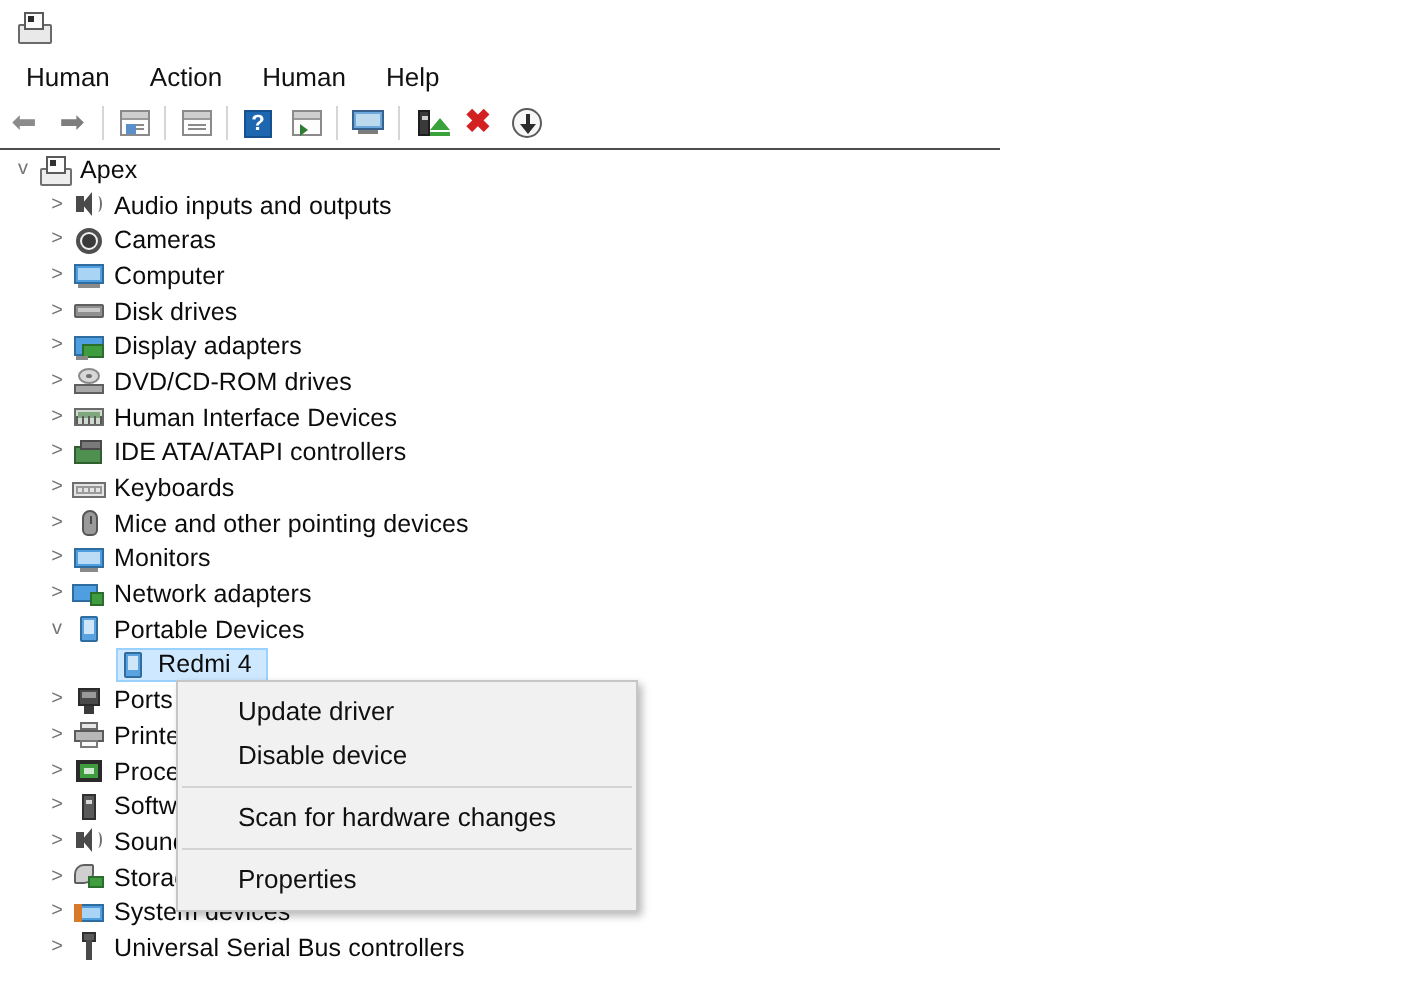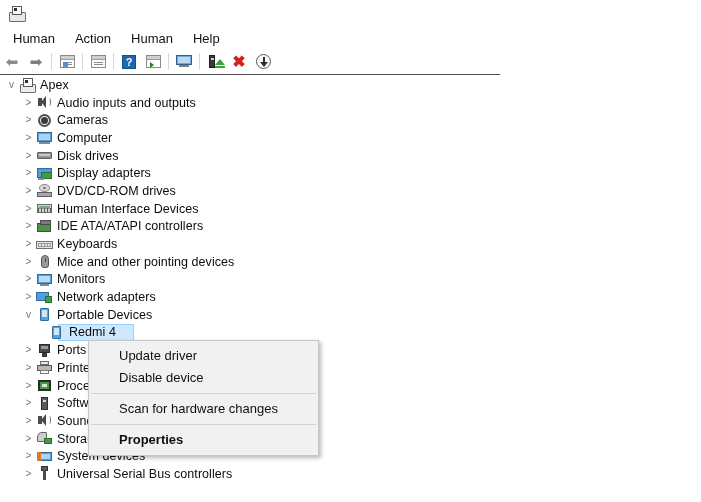--- a/index.html
+++ b/index.html
@@ -279,21 +279,21 @@
     padding: 4px 0 4px 0;
     z-index: 50;
   }
   .ctx-item {
     height: 22px; line-height: 22px;
     padding-left: 30px;
     font-size: 13px; color: #101010;
     cursor: default;
     white-space: nowrap;
   }
-  .ctx-item.bold { font-weight: bold; }
+  .ctx-item.bold { font-weight: normal; }
   .ctx-sep {
     height: 1px; background: #d3d3d3; margin: 4px 2px 4px 2px;
   }
 </style>
 </head>
 <body>
 
 <div id="titlebar">
   <div class="app-icon">
     <div class="dm-icon-base"></div>
@@ -515,21 +515,21 @@
       <span class="chev">v</span>
       <span class="node-icon ic-portable">
           <span class="ph"></span>
         </span>
       <span class="node-label">Portable Devices</span>
     </div>
   </div>
 
   <div class="node selected">
     <div class="sel-bg" style="left:58px; width:76px;"></div>
-    <div class="content" style="padding-left:33px">
+    <div class="content" style="padding-left:43px">
       <span class="chev spacer"></span>
       <span class="node-icon ic-portable">
           <span class="ph"></span>
         </span>
       <span class="node-label">Redmi 4</span>
     </div>
   </div>
 
   <div class="node">
     <div class="content" style="padding-left:21px">

